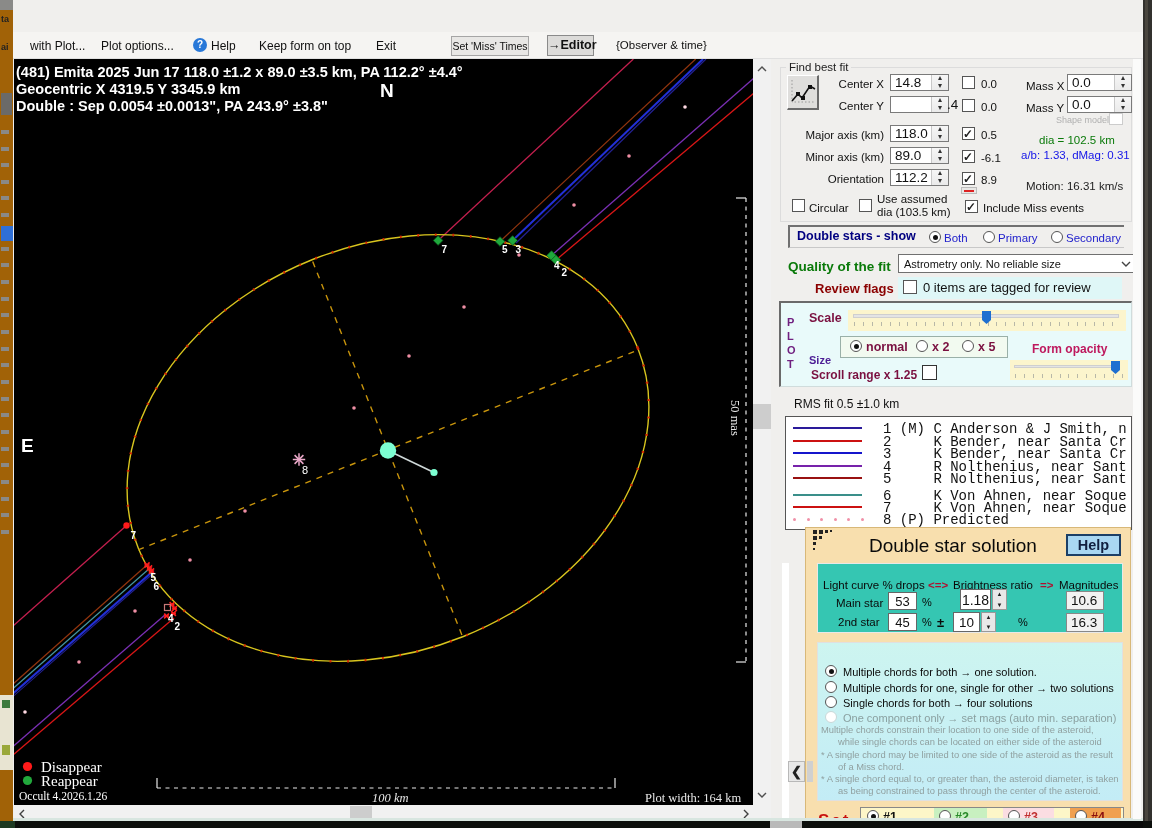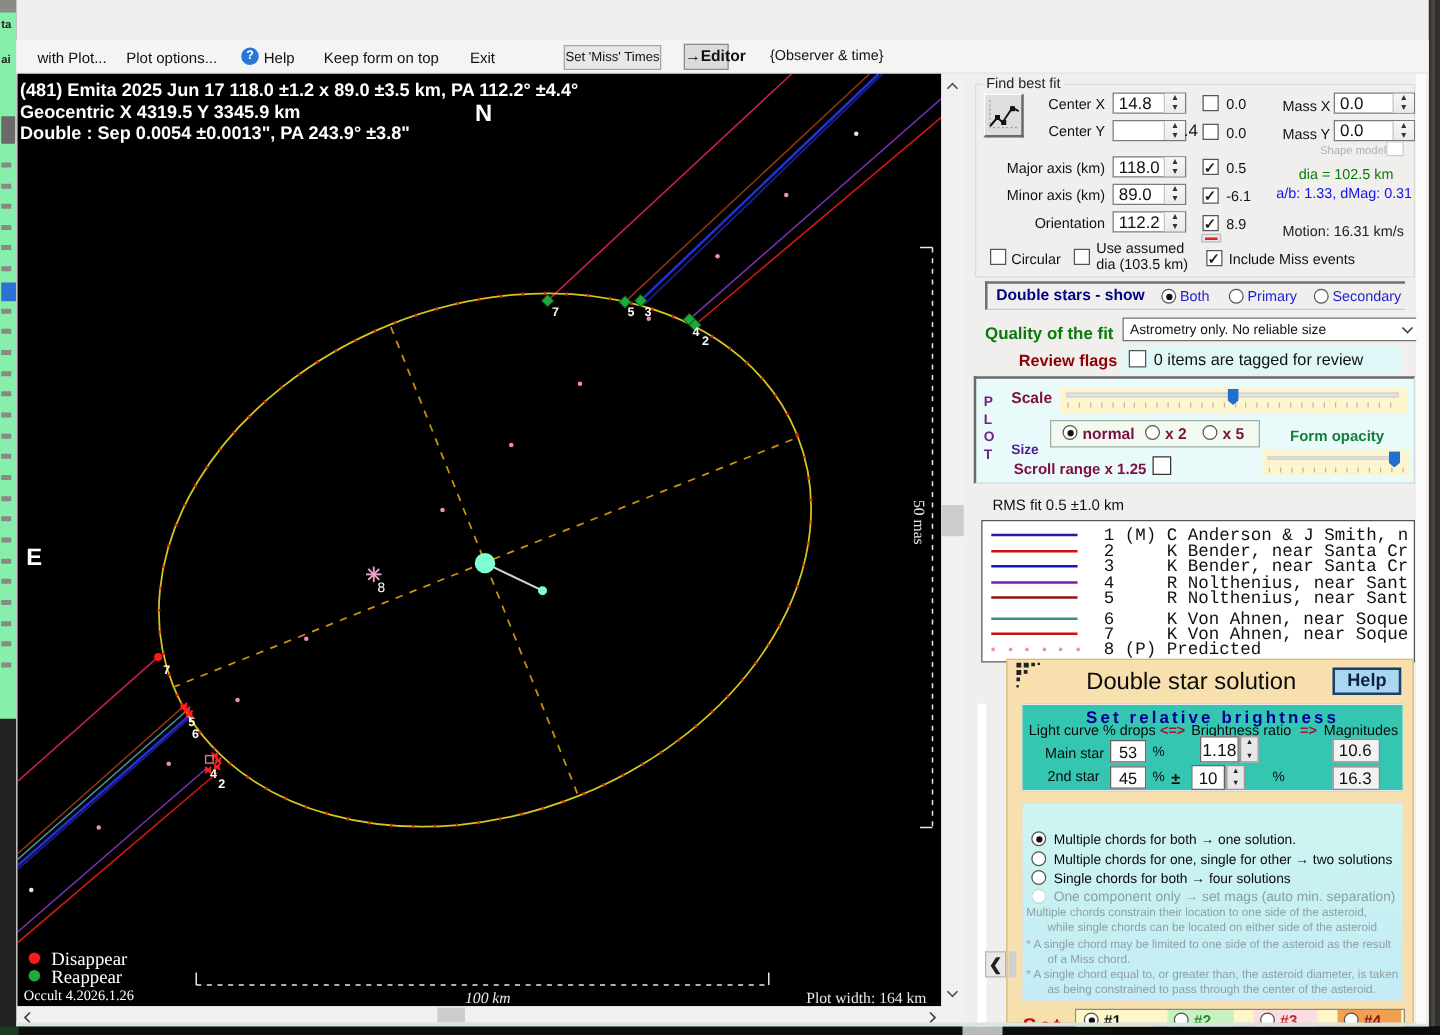--- a/index.html
+++ b/index.html
@@ -15,21 +15,21 @@
   .rad { position:absolute; width:12px; height:12px; border-radius:50%; background:#fff; border:1px solid #555; }
   .rad.on::after { content:""; position:absolute; left:2.5px; top:2.5px; width:5px; height:5px; border-radius:50%; background:#111; }
   .rad.off { border-color:#c8d8d8; }
   .updn { position:absolute; width:15px; background:#e8e8e8; border:1px solid #999; }
   .updn::before { content:"\25B2"; position:absolute; top:1px; left:0; width:100%; text-align:center; font-size:6px; color:#222; }
   .updn::after { content:"\25BC"; position:absolute; bottom:1px; left:0; width:100%; text-align:center; font-size:6px; color:#222; }
 </style>
 </head>
 <body>
 
-<div class="abs" id="leftsliver" style="left:0;top:0;width:13px;height:575px;background:#86efac;overflow:hidden;">
+<div class="abs" id="leftsliver" style="left:0;top:0;width:13px;height:821px;background:#a16207;overflow:hidden;">
   <div class="abs" style="left:0;top:0;width:13px;height:10px;background:#8a8a88;"></div>
   <div class="abs" style="left:1px;top:14px;font-size:9px;font-weight:bold;color:#222;">ta</div>
   <div class="abs" style="left:1px;top:42px;font-size:9px;font-weight:bold;color:#222;">ai</div>
   <div class="abs" style="left:1px;top:93px;width:11px;height:22px;background:#6b6a68;"></div>
   <div class="abs" style="left:1px;top:226px;width:12px;height:15px;background:#2f6fd6;"></div>
   <div id="slivmarks">
       <div class="abs" style="left:1px;top:130px;width:8px;height:4px;background:#8a8986;"></div>
       <div class="abs" style="left:1px;top:147px;width:8px;height:4px;background:#8a8986;"></div>
       <div class="abs" style="left:1px;top:163px;width:8px;height:4px;background:#8a8986;"></div>
       <div class="abs" style="left:1px;top:180px;width:8px;height:4px;background:#8a8986;"></div>
@@ -72,21 +72,21 @@
 
 
   <div class="abs" style="left:0;top:32px;width:1130px;height:27px;background:#f5f4f2;border-bottom:1px solid #e0e0e0;">
     <div class="abs" style="left:17px;top:7px;font-size:12px;color:#111;text-align:right;">with Plot...</div>
     <div class="abs" style="left:88px;top:7px;font-size:12px;color:#111;">Plot options...</div>
     <div class="abs" style="left:180px;top:6px;width:14px;height:14px;border-radius:50%;background:#2878d8;color:#fff;font-size:10px;font-weight:bold;text-align:center;line-height:14px;">?</div>
     <div class="abs" style="left:198px;top:7px;font-size:12px;color:#111;">Help</div>
     <div class="abs" style="left:246px;top:7px;font-size:12px;color:#111;">Keep form on top</div>
     <div class="abs" style="left:363px;top:7px;font-size:12px;color:#111;">Exit</div>
     <div class="abs" style="left:438px;top:4px;width:78px;height:20px;background:#e8e7e5;border:1px solid #a5a5a5;font-size:10.5px;color:#111;text-align:center;line-height:18px;">Set 'Miss' Times</div>
-    <div class="abs" style="left:534px;top:3px;width:36px;height:21px;background:#dcdbd9;border:1px solid #8a8a8a;font-size:12.5px;font-weight:bold;color:#111;text-align:center;line-height:19px;">→Editor</div>
+    <div class="abs" style="left:534px;top:3px;width:47px;height:21px;background:#dcdbd9;border:1px solid #8a8a8a;font-size:12.5px;font-weight:bold;color:#111;text-align:center;line-height:19px;">→Editor</div>
     <div class="abs" style="left:603px;top:7px;font-size:11.5px;color:#111;">{Observer &amp; time}</div>
   </div>
 
   <div class="abs" id="plot" style="left:1px;top:59px;width:739px;height:746px;background:#000;overflow:hidden;">
     <svg width="739" height="746" id="plotsvg">
         <line x1="-1.0" y1="567.0" x2="112.5" y2="466.5" stroke="#c41f4e" stroke-width="1.3"></line>
         <line x1="424.1" y1="181.5" x2="619.4" y2="0.0" stroke="#c41f4e" stroke-width="1.3"></line>
         <line x1="-1.0" y1="625.0" x2="133.5" y2="505.5" stroke="#93350e" stroke-width="1.2"></line>
         <line x1="486.0" y1="182.5" x2="681.7" y2="0.0" stroke="#93350e" stroke-width="1.2"></line>
         <line x1="-1.0" y1="629.5" x2="136.0" y2="509.0" stroke="#4596a0" stroke-width="1.2"></line>
@@ -327,21 +327,21 @@
         <div class="abs" style="left:134px;top:1px;width:9px;height:13px;background:#1e6fd0;clip-path:polygon(0 0,100% 0,100% 70%,50% 100%,0 70%);"></div>
       </div>
       <div class="abs" style="left:37px;top:295px;font-size:11px;font-weight:bold;color:#4c1d95;">Size</div>
       <div class="abs" style="left:68px;top:277px;width:168px;height:22px;border:1px solid #9ab0a8;background:#f2faf0;"></div>
       <div class="rad on" style="left:78px;top:281px;"></div>
         <div class="abs" style="left:94px;top:281px;font-size:12.5px;font-weight:bold;color:#7a1040;">normal</div>
       <div class="rad" style="left:144px;top:281px;"></div>
         <div class="abs" style="left:160px;top:281px;font-size:12.5px;font-weight:bold;color:#7a1040;">x 2</div>
       <div class="rad" style="left:190px;top:281px;"></div>
         <div class="abs" style="left:206px;top:281px;font-size:12.5px;font-weight:bold;color:#7a1040;">x 5</div>
-      <div class="abs" style="left:260px;top:283px;font-size:12px;font-weight:bold;color:#15803d;">Form opacity</div>
+      <div class="abs" style="left:260px;top:283px;font-size:12px;font-weight:bold;color:#be185d;">Form opacity</div>
       <div class="abs" style="left:39px;top:309px;font-size:12px;font-weight:bold;color:#7a1040;">Scroll range x 1.25</div>
       <div class="abs" style="left:150px;top:306px;width:15px;height:15px;background:#fff;border:1.5px solid #333;"></div>
       <div class="abs" style="left:238px;top:301px;width:118px;height:20px;background:#fcf5cd;">
         <div class="abs" style="left:4px;top:5px;width:106px;height:3px;background:#e4e4e4;border:1px solid #cfcfcf;"></div>
         <div id="ticks2">
             <div class="abs" style="left:5.0px;top:14px;width:1px;height:4px;background:#b8b8a8;"></div>
             <div class="abs" style="left:13.9px;top:14px;width:1px;height:4px;background:#b8b8a8;"></div>
             <div class="abs" style="left:22.8px;top:14px;width:1px;height:4px;background:#b8b8a8;"></div>
             <div class="abs" style="left:31.7px;top:14px;width:1px;height:4px;background:#b8b8a8;"></div>
             <div class="abs" style="left:40.6px;top:14px;width:1px;height:4px;background:#b8b8a8;"></div>
@@ -398,21 +398,20 @@
             <rect x="0" y="6" width="4" height="4"></rect>
             <rect x="6" y="6" width="3" height="3"></rect>
             <rect x="0" y="12" width="3" height="3"></rect>
             <rect x="0" y="18" width="2" height="2"></rect>
           </g>
       </svg>
       <div class="abs" style="left:97px;top:476px;font-size:19px;color:#0a0a0a;">Double star solution</div>
       <div class="abs" style="left:294px;top:475px;width:55px;height:22px;background:#a9d7f2;border:2px solid #1c3f66;text-align:center;font-size:14.5px;font-weight:bold;color:#102040;line-height:18px;">Help</div>
 
       <div class="abs" style="left:45px;top:504px;width:306px;height:70px;background:#35c6b2;border:1px solid #e8e8e8;">
-        <div class="abs" style="left:0;top:2px;width:100%;text-align:center;font-size:13.5px;font-weight:bold;color:#000090;letter-spacing:2.5px;">Set relative brightness</div>
         <div class="abs" style="left:5px;top:15px;font-size:11.5px;color:#0a0a0a;">Light curve % drops</div>
         <div class="abs" style="left:110px;top:15px;font-size:11.5px;font-weight:bold;color:#b01030;">&lt;=&gt;</div>
         <div class="abs" style="left:135px;top:15px;font-size:11.5px;color:#0a0a0a;">Brightness ratio</div>
         <div class="abs" style="left:222px;top:15px;font-size:11.5px;font-weight:bold;color:#b01030;">=&gt;</div>
         <div class="abs" style="left:241px;top:15px;font-size:11.5px;color:#0a0a0a;">Magnitudes</div>
         <div class="abs" style="left:18px;top:33px;font-size:11.5px;color:#0a0a0a;">Main star</div>
         <div class="abs" style="left:70px;top:28px;width:29px;height:18px;background:#fff;border:1px solid #666;font-size:13px;color:#111;text-align:center;line-height:17px;">53</div>
         <div class="abs" style="left:104px;top:32px;font-size:11px;color:#0a0a0a;">%</div>
         <div class="abs" style="left:142px;top:25px;width:31px;height:21px;background:#fff;border:1px solid #666;font-size:14px;color:#111;text-align:center;line-height:20px;">1.18</div>
         <div class="updn" style="left:174px;top:25px;height:21px;"></div>

